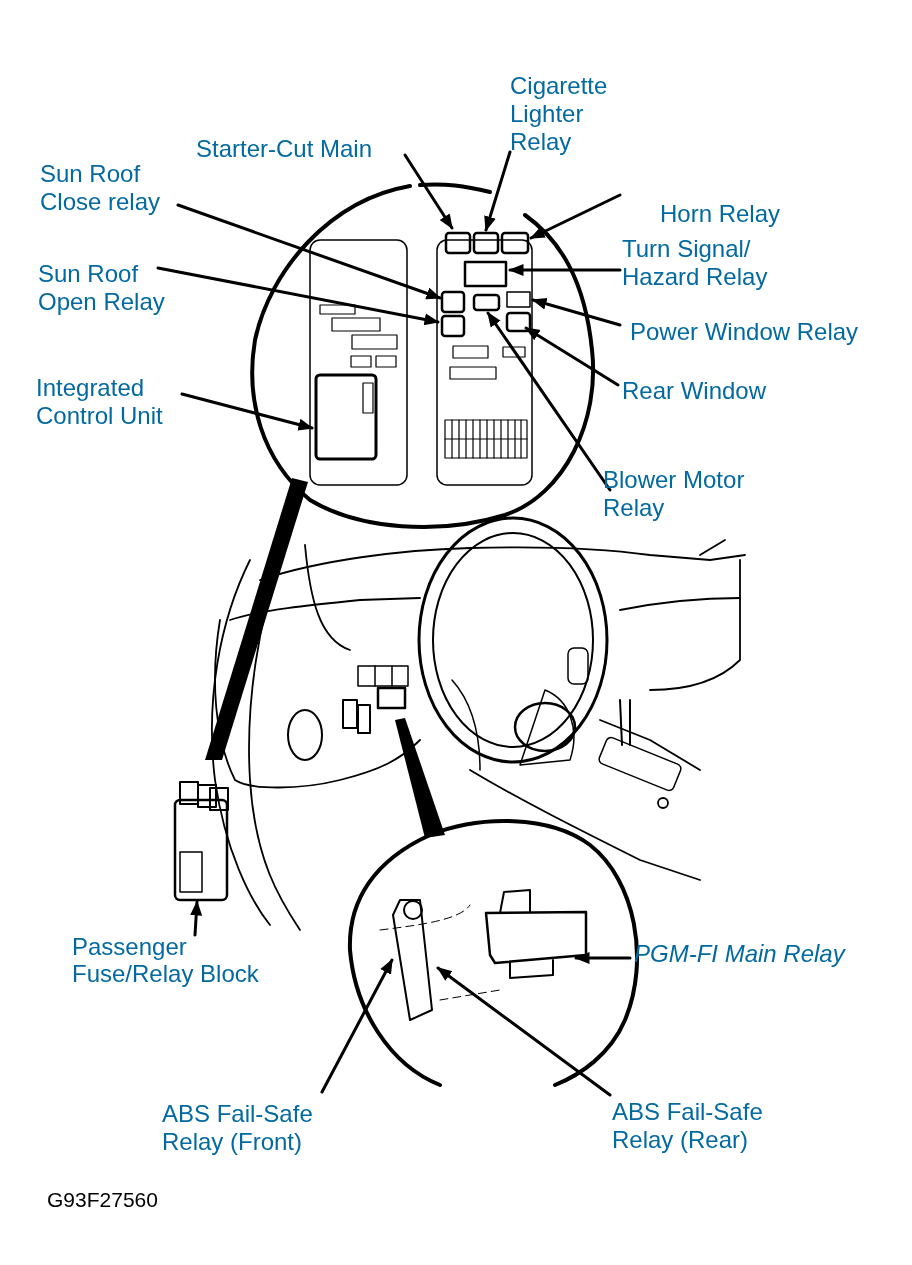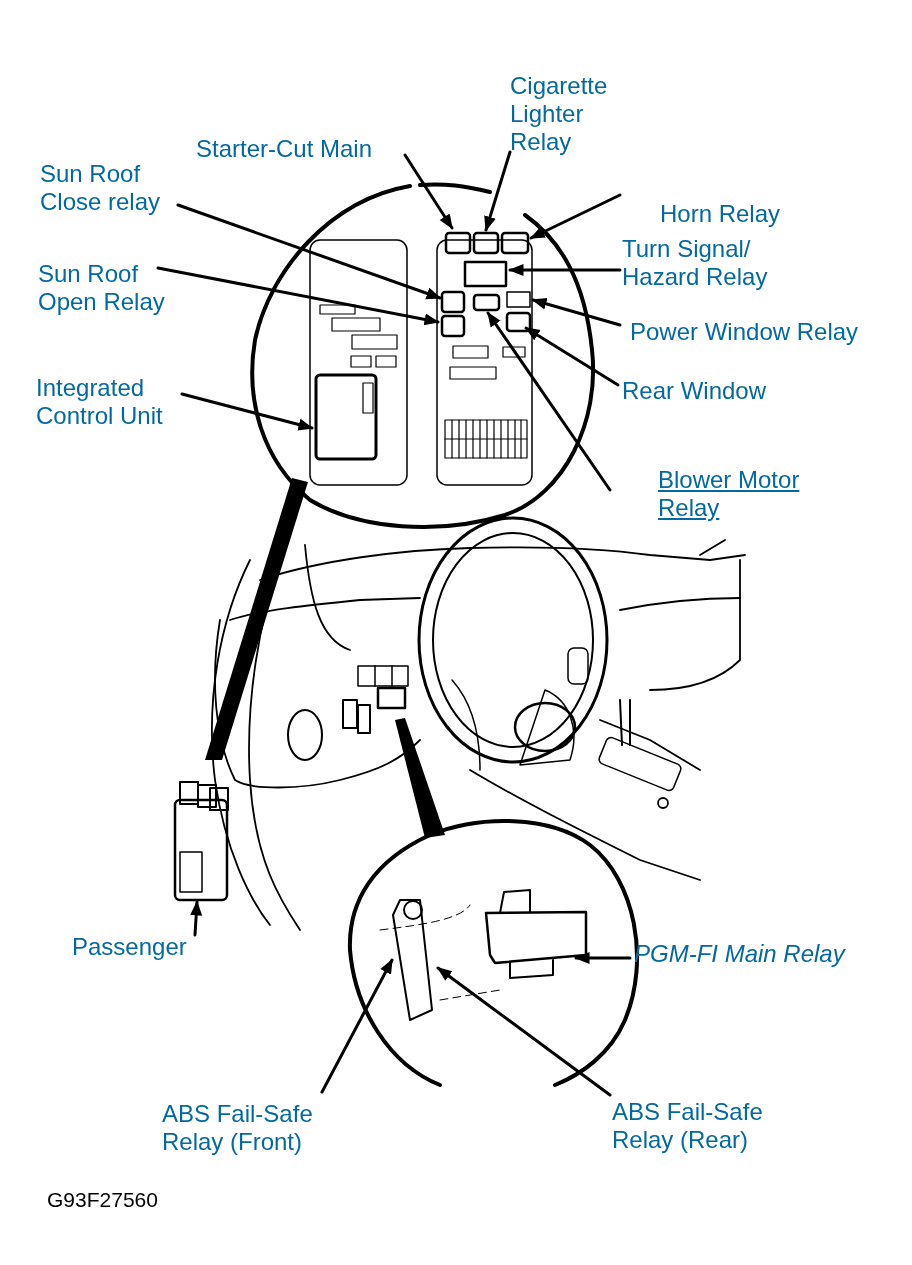--- a/index.html
+++ b/index.html
@@ -147,26 +147,27 @@
 <div class="lbl" style="left:630px;top:318px;">
   <div>Power Window Relay</div>
 </div>
 <div class="lbl" style="left:36px;top:354px;margin-top:20px;">
   <div>Integrated</div>
   <div>Control Unit</div>
 </div>
 <div class="lbl" style="left:622px;top:377px;">
   <div>Rear Window</div>
 </div>
-<div class="lbl" style="left:658px;top:466px;text-decoration:underline;">
+<div class="lbl" style="left:603px;top:466px;">
   <div>Blower Motor</div>
   <div>Relay</div>
 </div>
 <div class="lbl" style="left:72px;top:933px;line-height:27px;">
   <div>Passenger</div>
+  <div>Fuse/Relay Block</div>
 </div>
 <div class="lbl" style="left:634px;top:940px;font-style:italic;">
   <div>PGM-FI Main Relay</div>
 </div>
 <div class="lbl" style="left:162px;top:1100px;">
   <div>ABS Fail-Safe</div>
   <div>Relay (Front)</div>
 </div>
 <div class="lbl" style="left:612px;top:1098px;">
   <div>ABS Fail-Safe</div>

